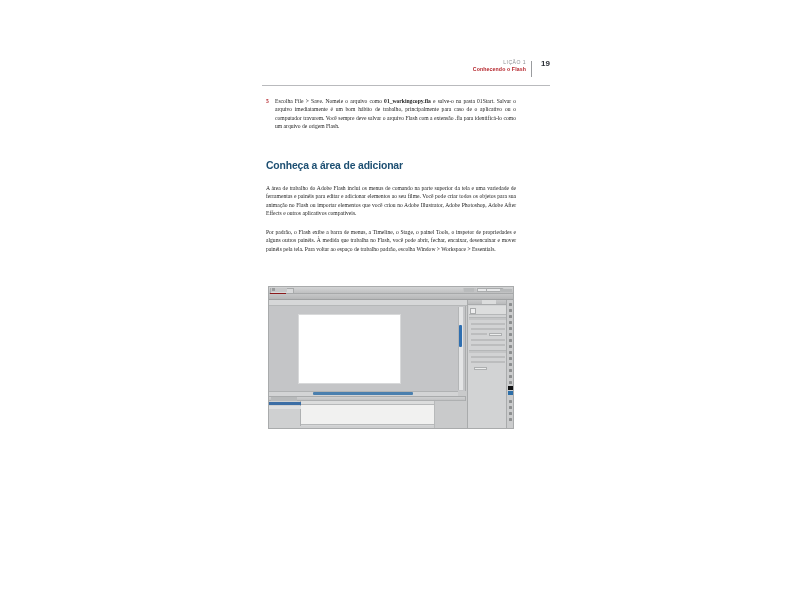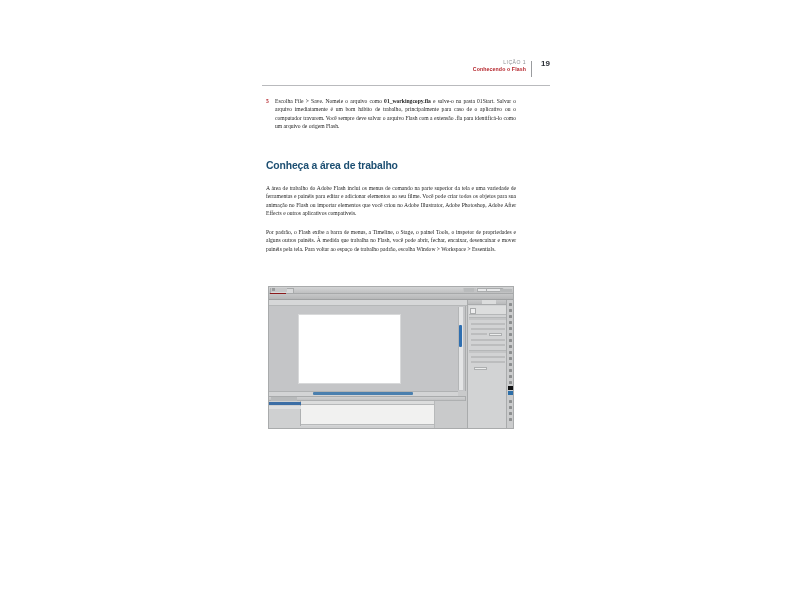--- a/index.html
+++ b/index.html
@@ -395,21 +395,21 @@
   <div id="text-column">
     <div class="step">
       <span class="step-num">5</span>
       <div class="step-body">
         <span>Escolha File &gt; Save. Nomeie o arquivo como </span><b>01_workingcopy.fla</b><span> e salve-o na pasta 01Start. Salvar o arquivo imediatamente é um bom hábito de trabalho, principalmente para caso de o aplicativo ou o computador travarem. Você sempre deve salvar o arquivo Flash com a extensão .fla para identificá-lo como um arquivo de origem Flash.</span>
       </div>
     </div>
   </div>
 
   <div id="heading-wrap">
-    <h2 class="sec-head">Conheça a área de trabalho</h2>
+    <h2 class="sec-head">Conheça a área de adicionar</h2>
   </div>
 
   <p class="para" id="para-1">A área de trabalho do Adobe Flash inclui os menus de comando na parte superior da tela e uma variedade de ferramentas e painéis para editar e adicionar elementos ao seu filme. Você pode criar todos os objetos para sua animação no Flash ou importar elementos que você criou no Adobe Illustrator, Adobe Photoshop, Adobe After Effects e outros aplicativos compatíveis.</p>
 
   <p class="para" id="para-2">Por padrão, o Flash exibe a barra de menus, a Timeline, o Stage, o painel Tools, o inspetor de propriedades e alguns outros painéis. À medida que trabalha no Flash, você pode abrir, fechar, encaixar, desencaixar e mover painéis pela tela. Para voltar ao espaço de trabalho padrão, escolha Window &gt; Workspace &gt; Essentials.</p>
 
   <div id="figure">
 
     <div class="fg" id="app-titlebar"></div>
     <div class="fg" id="app-logo"></div>

